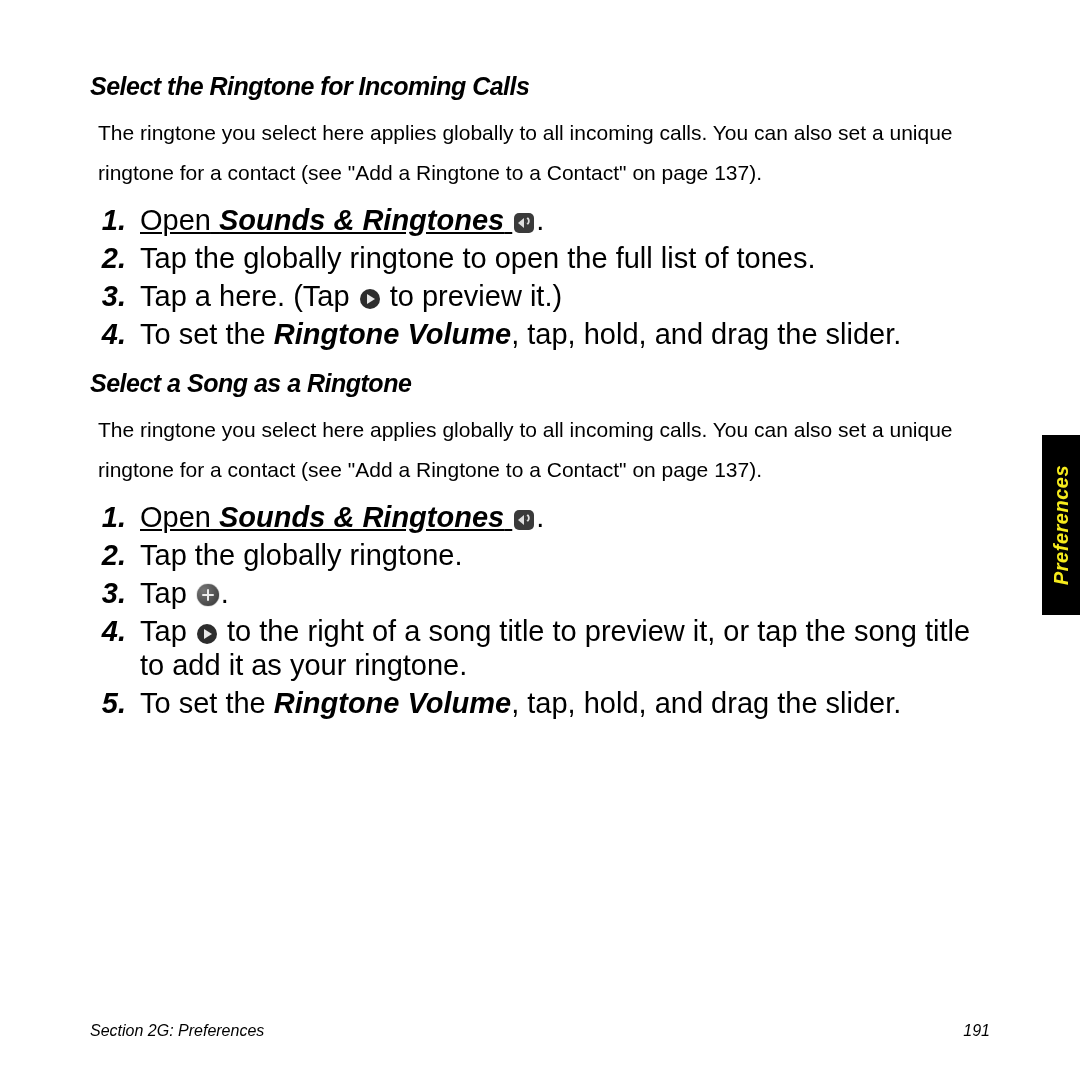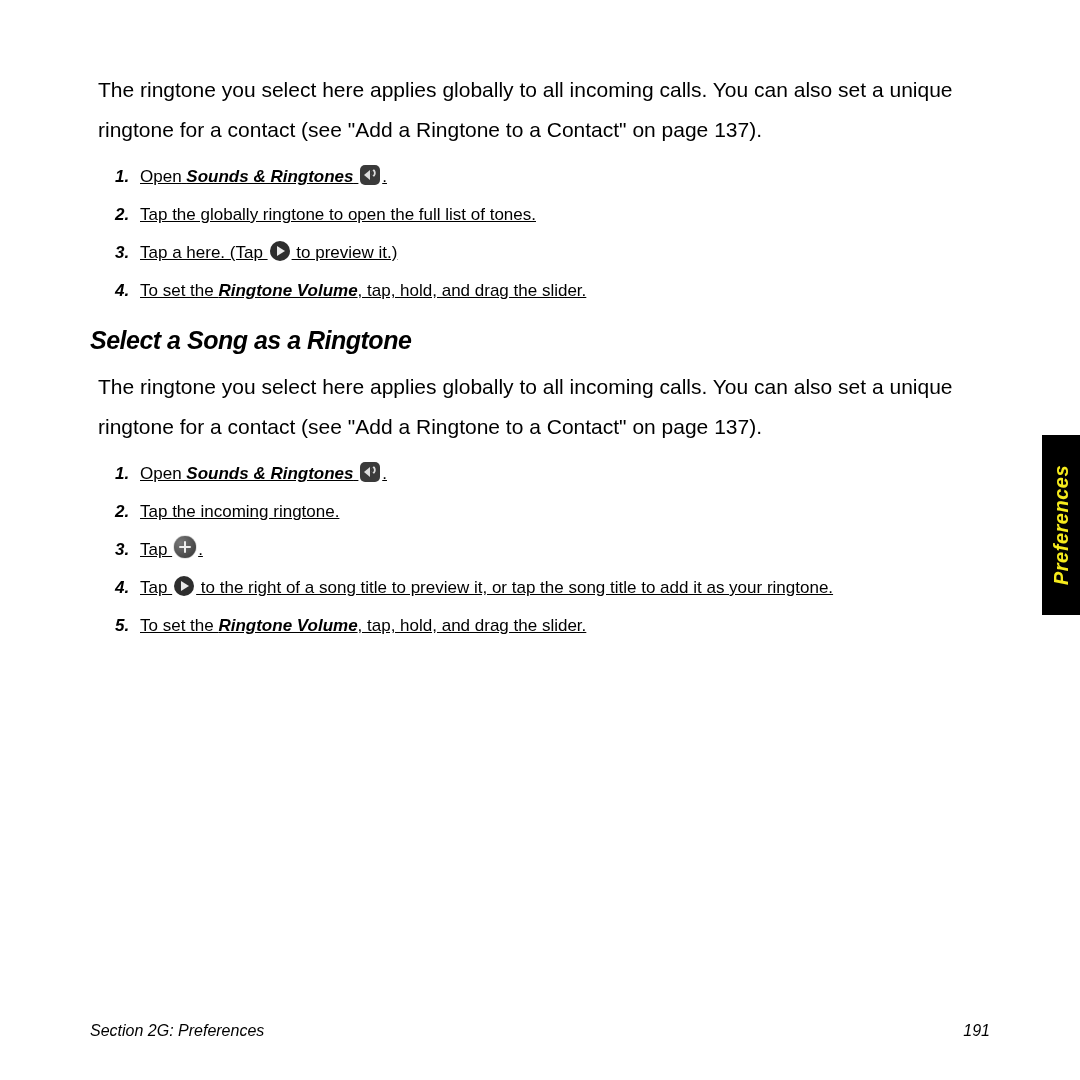--- a/index.html
+++ b/index.html
@@ -27,23 +27,22 @@
     margin: 12px 0 12px 0;
   }
   p.body {
     font-size: 21px;
     line-height: 40px;
     margin: 10px 0 10px 8px;
   }
   ol {
     margin: 6px 0 18px 8px;
     padding-left: 36px;
-    font-size: 17px;
+    font-size: 29px;
     line-height: 34px;
-    text-decoration: underline;
   }
   ol li {
     padding-left: 6px;
     margin-bottom: 4px;
   }
   ol li::marker {
     font-weight: 700;
     font-style: italic;
   }
   .u { text-decoration: underline; }
@@ -140,20 +139,21 @@
     justify-content: space-between;
     font-style: italic;
     font-size: 16px;
   }
 </style>
 </head>
 <body>
 
 <div class="page">
 
+  <h2 class="sub">Select the Ringtone for Incoming Calls</h2>
 
   <p class="body">The ringtone you select here applies globally to all incoming calls. You can also set a unique ringtone for a contact (see "Add a Ringtone to a Contact" on page 137).</p>
 
   <ol>
     <li>
       <span class="u">
         <span>Open</span>
         <span class="bi">Sounds &amp; Ringtones</span>
       </span>
       <span class="icon icon-speaker"></span><span>.</span>
@@ -172,21 +172,21 @@
   <p class="body">The ringtone you select here applies globally to all incoming calls. You can also set a unique ringtone for a contact (see "Add a Ringtone to a Contact" on page 137).</p>
 
   <ol>
     <li>
       <span class="u">
         <span>Open</span>
         <span class="bi">Sounds &amp; Ringtones</span>
       </span>
       <span class="icon icon-speaker"></span><span>.</span>
     </li>
-    <li>Tap the incoming ringtone.</li>
+    <li>Tap the globally ringtone.</li>
     <li>
       <span>Tap </span><span class="icon icon-add"></span><span>.</span>
     </li>
     <li>
       <span>Tap </span><span class="icon icon-play"></span><span> to the right of a song title to preview it, or tap the song title to add it as your ringtone.</span>
     </li>
     <li>
       <span>To set the </span><span class="bi">Ringtone Volume</span><span>, tap, hold, and drag the slider.</span>
     </li>
   </ol>

